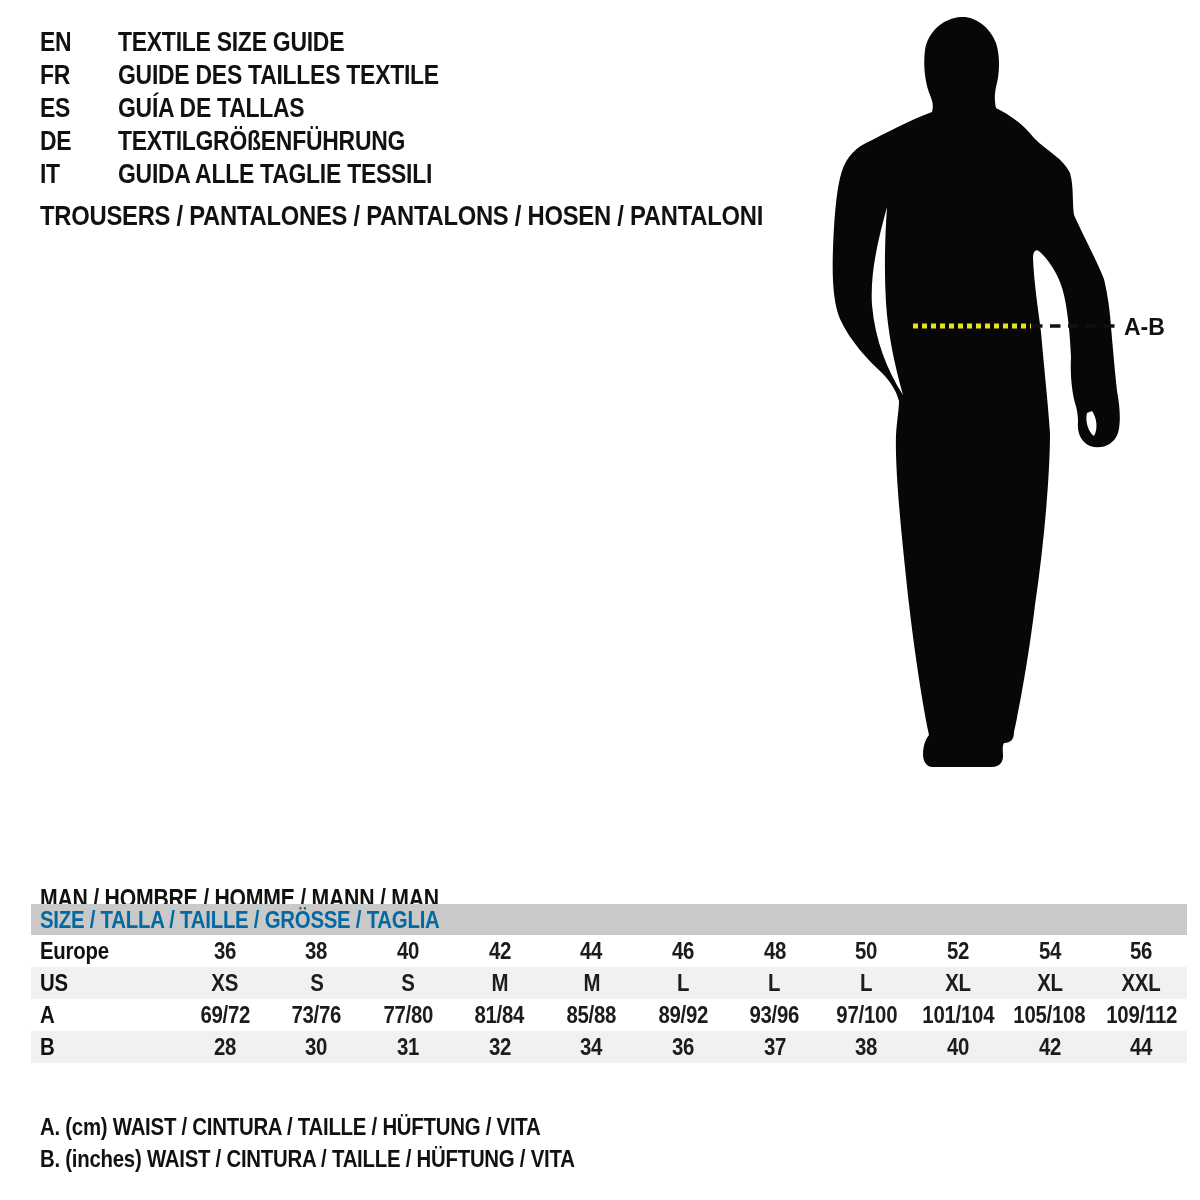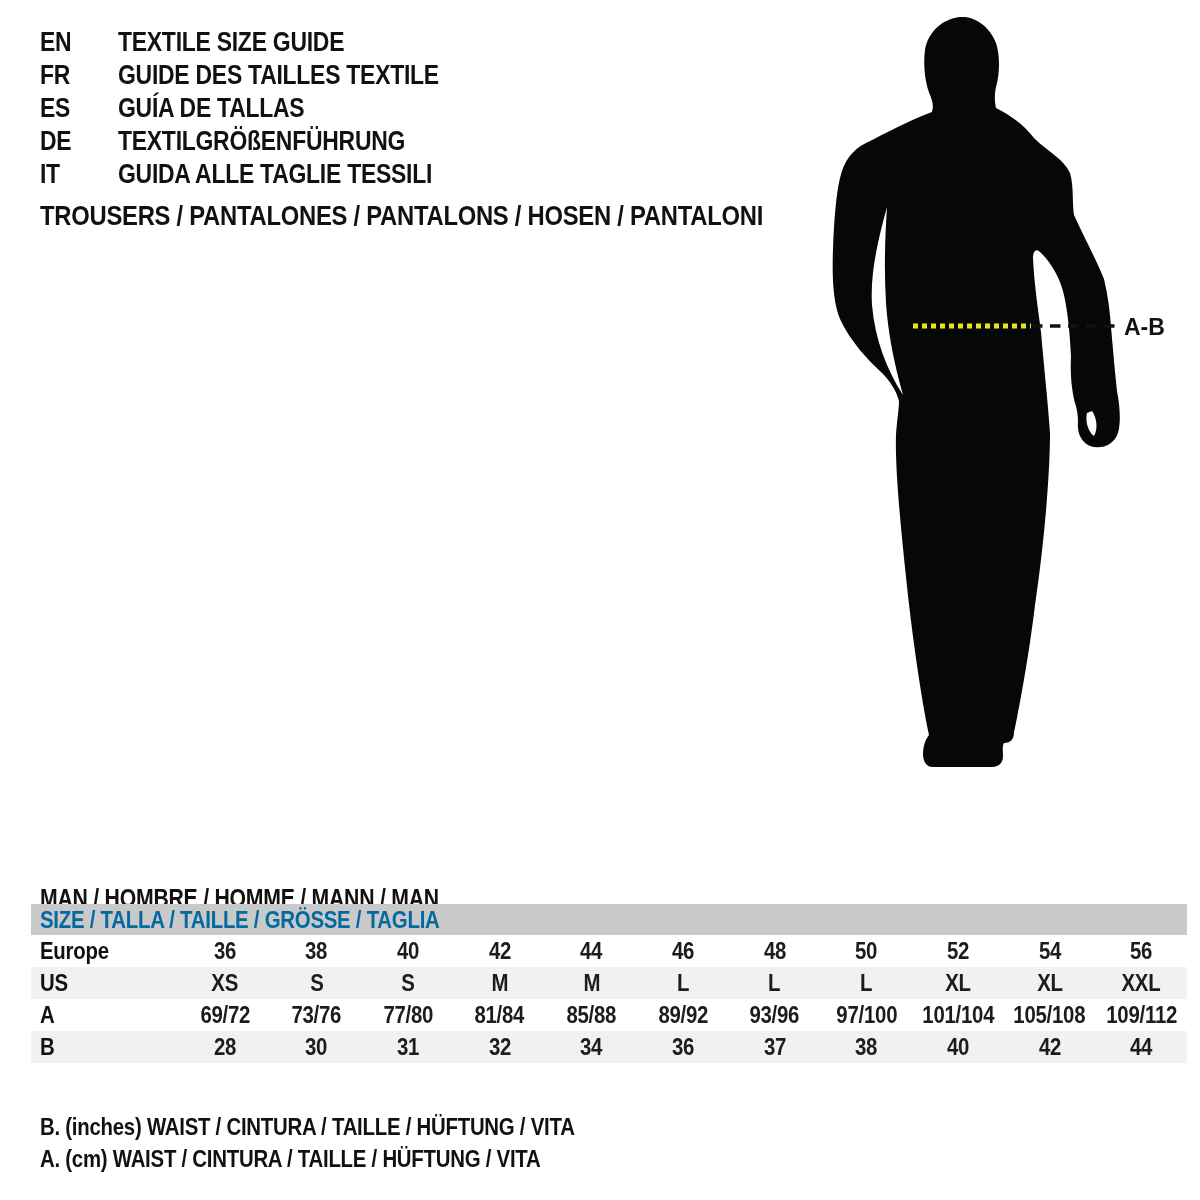--- a/index.html
+++ b/index.html
@@ -193,15 +193,15 @@
         <div class="tcell"><span class="cx cx-c">37</span></div>
         <div class="tcell"><span class="cx cx-c">38</span></div>
         <div class="tcell"><span class="cx cx-c">40</span></div>
         <div class="tcell"><span class="cx cx-c">42</span></div>
         <div class="tcell"><span class="cx cx-c">44</span></div>
       </div>
     </div>
 </div>
 
 <div class="footnotes">
+    <div class="footnote"><span class="cx">A. (cm) WAIST / CINTURA / TAILLE / HÜFTUNG / VITA</span></div>
     <div class="footnote"><span class="cx">B. (inches) WAIST / CINTURA / TAILLE / HÜFTUNG / VITA</span></div>
-    <div class="footnote"><span class="cx">A. (cm) WAIST / CINTURA / TAILLE / HÜFTUNG / VITA</span></div>
   </div>
 
 </body></html>

